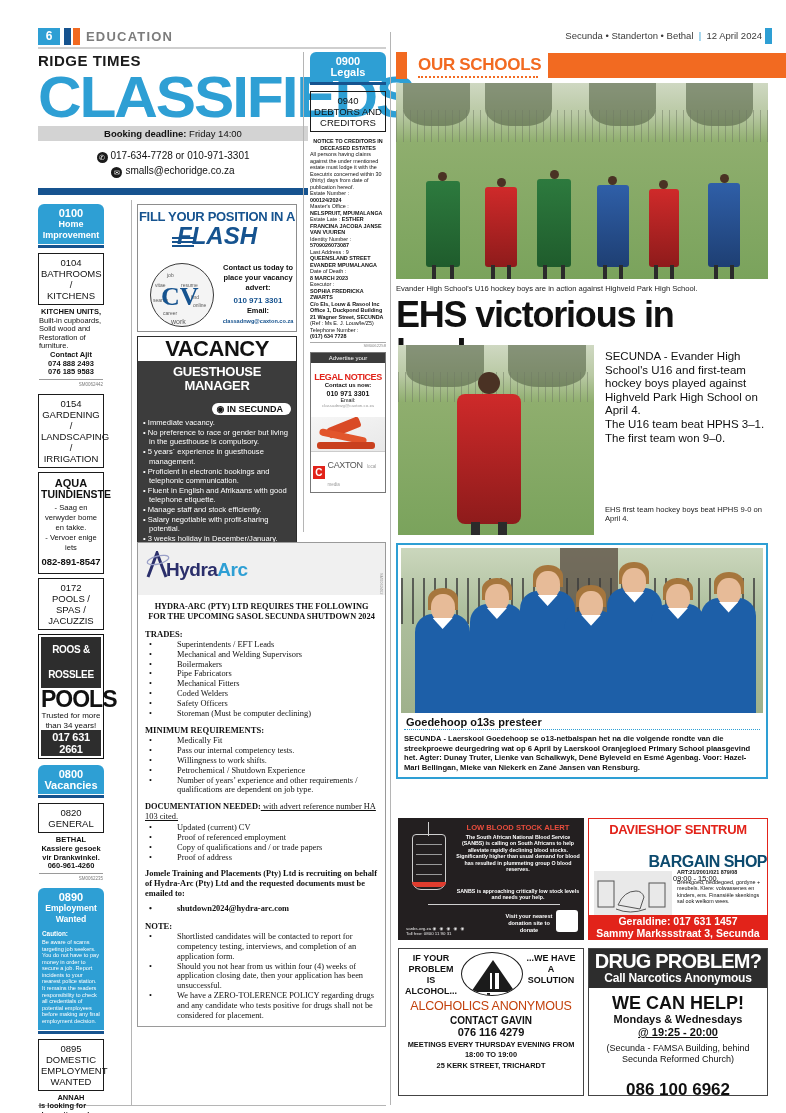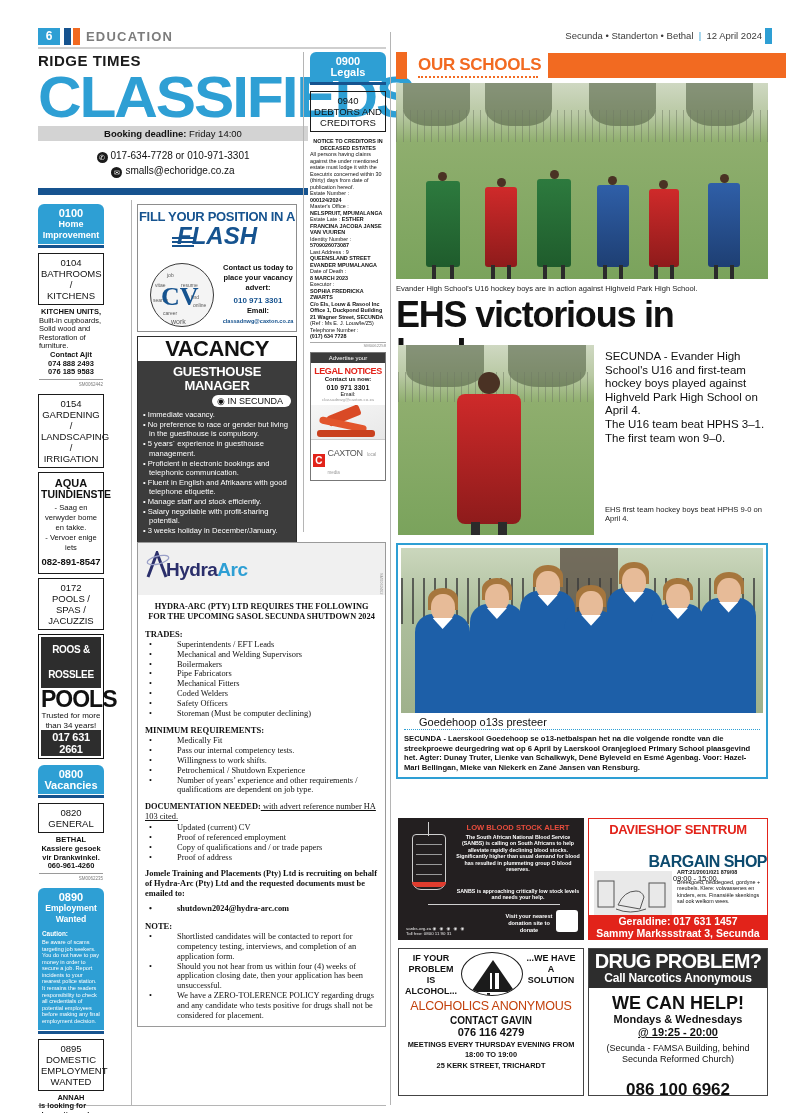--- a/index.html
+++ b/index.html
@@ -103,22 +103,22 @@
   .cv-circle .w { position:absolute; font-size:5px; color:#5a5a5a; }
   .flash-right { position:absolute; left:84px; top:58px; width:72px; text-align:center; font-size:7.5px; line-height:10px; color:#111; font-weight:bold;}
   .flash-right .tel { color:#16538f; font-size:8px; margin-top:3px; }
   .flash-right .mail { font-size:5.6px; color:#16538f; word-break:break-all;}
 
   .vac-ad { border:1px solid #2d2d2d; background:#fff; margin-top:4px; }
   .vac-title { text-align:center; font-size:22px; font-weight:bold; color:#111; line-height:24px; letter-spacing:-0.5px;}
   .vac-dark { background:#3c3c3c; color:#fff; padding:4px 5px 6px; }
   .vac-sub { font-size:13px; font-weight:bold; text-align:center; line-height:14px; letter-spacing:-0.3px;}
   .vac-pill {
-    background:#fff; color:#111; font-weight:normal; font-size:9px; border-radius:9px;
-    display:inline-block; padding:1px 8px 1px 5px; float:right; margin:2px 0 3px;
+    background:#fff; color:#111; font-weight:bold; font-size:9px; border-radius:9px;
+    display:inline-block; padding:1px 8px 1px 5px; float:right; margin:10px 0 3px;
   }
   .vac-list { clear:both; font-size:7.6px; line-height:9.4px; }
   .vac-list div { padding-left:6px; text-indent:-6px; margin-bottom:0.5px;}
   .vac-cta { background:#fff; color:#111; text-align:center; font-size:9.5px; font-weight:bold; padding:3px 0; }
 
   
   .hydra { position:absolute; left:137px; top:542px; width:249px; border:1px solid #9a9a9a; background:#fff;}
   .hydra-logo { height:52px; background:#f0f0f0; position:relative; }
   .hydra-logo .txt { position:absolute; left:28px; top:16px; font-size:19px; font-weight:bold; color:#2b2f6b; letter-spacing:-0.5px;}
   .hydra-logo .txt .arc { color:#2e9fd4; }
@@ -134,21 +134,21 @@
 
   
   .col3 { position:absolute; left:310px; top:52px; width:76px; }
   .legal-text { font-size:5.4px; line-height:6.5px; color:#111; }
   .legal-text .ctrb { text-align:center; font-weight:bold; }
   .legal-text b { font-weight:bold; }
   .legal-code { font-size:4.2px; color:#8a8a8a; text-align:right; border-top:1px solid #aaa; margin-top:2px;}
 
   .adv-legal { border:1px solid #777; margin-top:3px; background:#fff; }
   .adv-legal .hd { background:#3c3c3c; color:#fff; text-align:center; font-size:6px; padding:2px 0;}
-  .adv-legal .bd { padding:3px 2px; text-align:center; }
+  .adv-legal .bd { padding:9px 2px; text-align:center; }
   .adv-legal .ln { color:#e2231a; font-weight:bold; font-size:9px; letter-spacing:-0.4px;}
   .adv-legal .cu { font-size:6px; font-weight:bold; color:#111; }
   .adv-legal .tel{ font-size:7px; font-weight:bold; color:#111; margin-top:2px;}
   .adv-legal .em { font-size:5.4px; color:#111; }
   .adv-legal .mail{ font-size:4.4px; color:#9a9a9a; }
   .gavel { height:34px; background:linear-gradient(160deg,#f6f6f6,#e8e8e8); position:relative; overflow:hidden;}
   .gavel .head { position:absolute; left:16px; top:5px; width:34px; height:11px; background:#d94a26; border-radius:3px; transform:rotate(-22deg);}
   .gavel .hand { position:absolute; left:8px; top:16px; width:48px; height:7px; background:#e2552c; border-radius:4px; transform:rotate(12deg);}
   .gavel .base { position:absolute; left:6px; bottom:2px; width:58px; height:7px; background:#c9401e; border-radius:3px;}
   .caxton { border-top:1px solid #ccc; padding:2px; display:flex; align-items:center; gap:3px; }
@@ -176,21 +176,21 @@
   .photo2 { position:absolute; left:398px; top:345px; width:196px; height:190px; overflow:hidden;}
   .story {
     position:absolute; left:605px; top:350px; width:163px;
     font-size:11.5px; line-height:13.6px; color:#111;
     font-family:"Liberation Sans", sans-serif;
   }
   .caption2 { position:absolute; left:605px; top:505px; width:163px; font-size:7.6px; line-height:9px; color:#222;}
 
   .girls-block { position:absolute; left:396px; top:543px; width:372px; border:2px solid #2e9fd4; }
   .girls-photo { height:165px; margin:3px 3px 0; overflow:hidden; position:relative;}
-  .girls-cap-ttl { font-size:11px; color:#111; padding:3px 21px 1px; }
+  .girls-cap-ttl { font-size:11px; color:#111; padding:3px 8px 1px;font-weight:bold; }
   .girls-dots { border-bottom:1.5px dotted #2e9fd4; margin:0 6px; }
   .girls-cap { font-size:7.6px; line-height:9.6px; font-weight:bold; color:#111; padding:4px 6px 5px; }
 
   
   .ad-blood { position:absolute; left:398px; top:818px; width:186px; height:122px; background:#231f20; overflow:hidden;}
   .bl-ttl { position:absolute; left:58px; top:5px; width:124px; text-align:center; font-size:7.6px; font-weight:bold; color:#e84d3d;}
   .bl-txt { position:absolute; left:56px; top:16px; width:128px; text-align:center; font-size:5.3px; line-height:6.4px; color:#fff; font-weight:bold;}
   .bl-txt2{ position:absolute; left:56px; top:70px; width:128px; text-align:center; font-size:5.3px; line-height:6.4px; color:#fff; font-weight:bold;}
   .bl-bag { position:absolute; left:14px; top:16px; width:34px; height:56px; border:1.2px solid #cfcfcf; border-radius:4px 4px 9px 9px;}
   .bl-bag i { display:block; height:1px; background:#9a9a9a; margin:9px 3px;}

